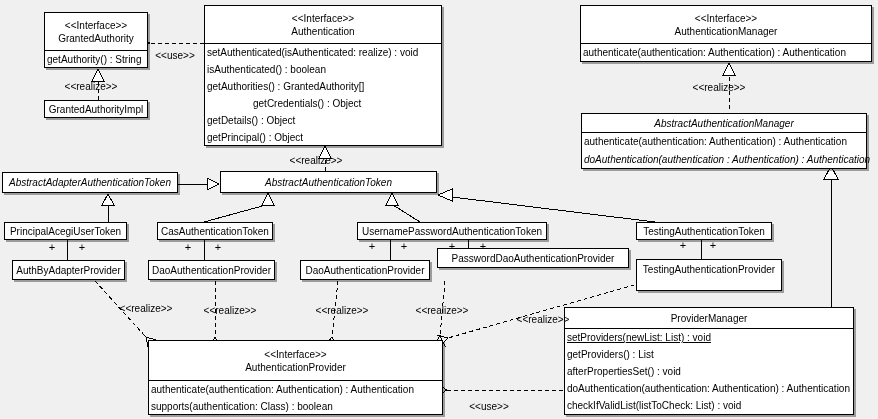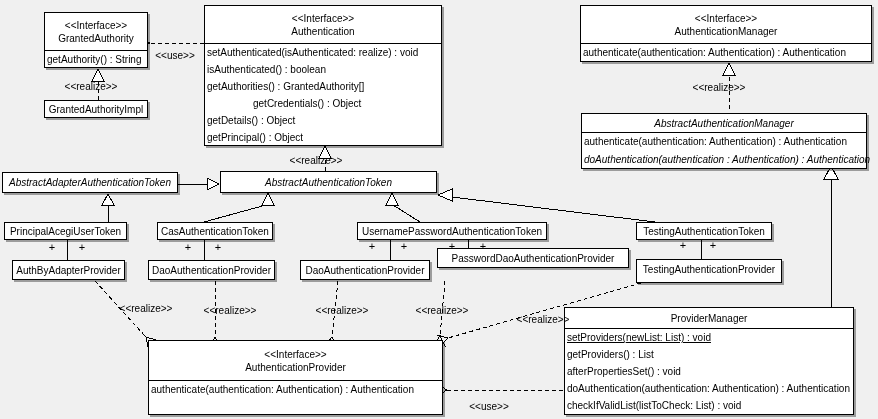--- a/index.html
+++ b/index.html
@@ -191,34 +191,35 @@
     </div>
 
   </div>
       <div class="uml-class" style="left: 437px; top: 248px; width: 192px; height: 20px;">
     <div class="title" style="height: 18px;">
 
       <div class="cname">PasswordDaoAuthenticationProvider</div>
     </div>
 
   </div>
-      <div class="uml-class" style="left: 636px; top: 259px; width: 146px; height: 24px;">
+      <div class="uml-class" style="left: 636px; top: 259px; width: 146px; height: 32px;">
     <div class="title" style="height: 18px;">
 
       <div class="cname">TestingAuthenticationProvider</div>
     </div>
 
   </div>
       <div class="uml-class" style="left: 148px; top: 340px; width: 295px; height: 75px;">
     <div class="title divided" style="height: 40px;">
       <div class="stereotype">&lt;&lt;Interface&gt;&gt;</div>
       <div class="cname">AuthenticationProvider</div>
     </div>
     <div class="methods">
           <div style="height: 17px; line-height: 17px;">authenticate(authentication: Authentication) : Authentication</div>
+          <div style="height: 17px; line-height: 17px;">supports(authentication: Class) : boolean</div>
         </div>
   </div>
       <div class="uml-class" style="left: 564px; top: 307px; width: 290px; height: 108px;">
     <div class="title divided" style="height: 21px;">
 
       <div class="cname">ProviderManager</div>
     </div>
     <div class="methods">
           <div style="height: 17px; line-height: 17px; text-decoration: underline;">setProviders(newList: List) : void</div>
           <div style="height: 17px; line-height: 17px;">getProviders() : List</div>

